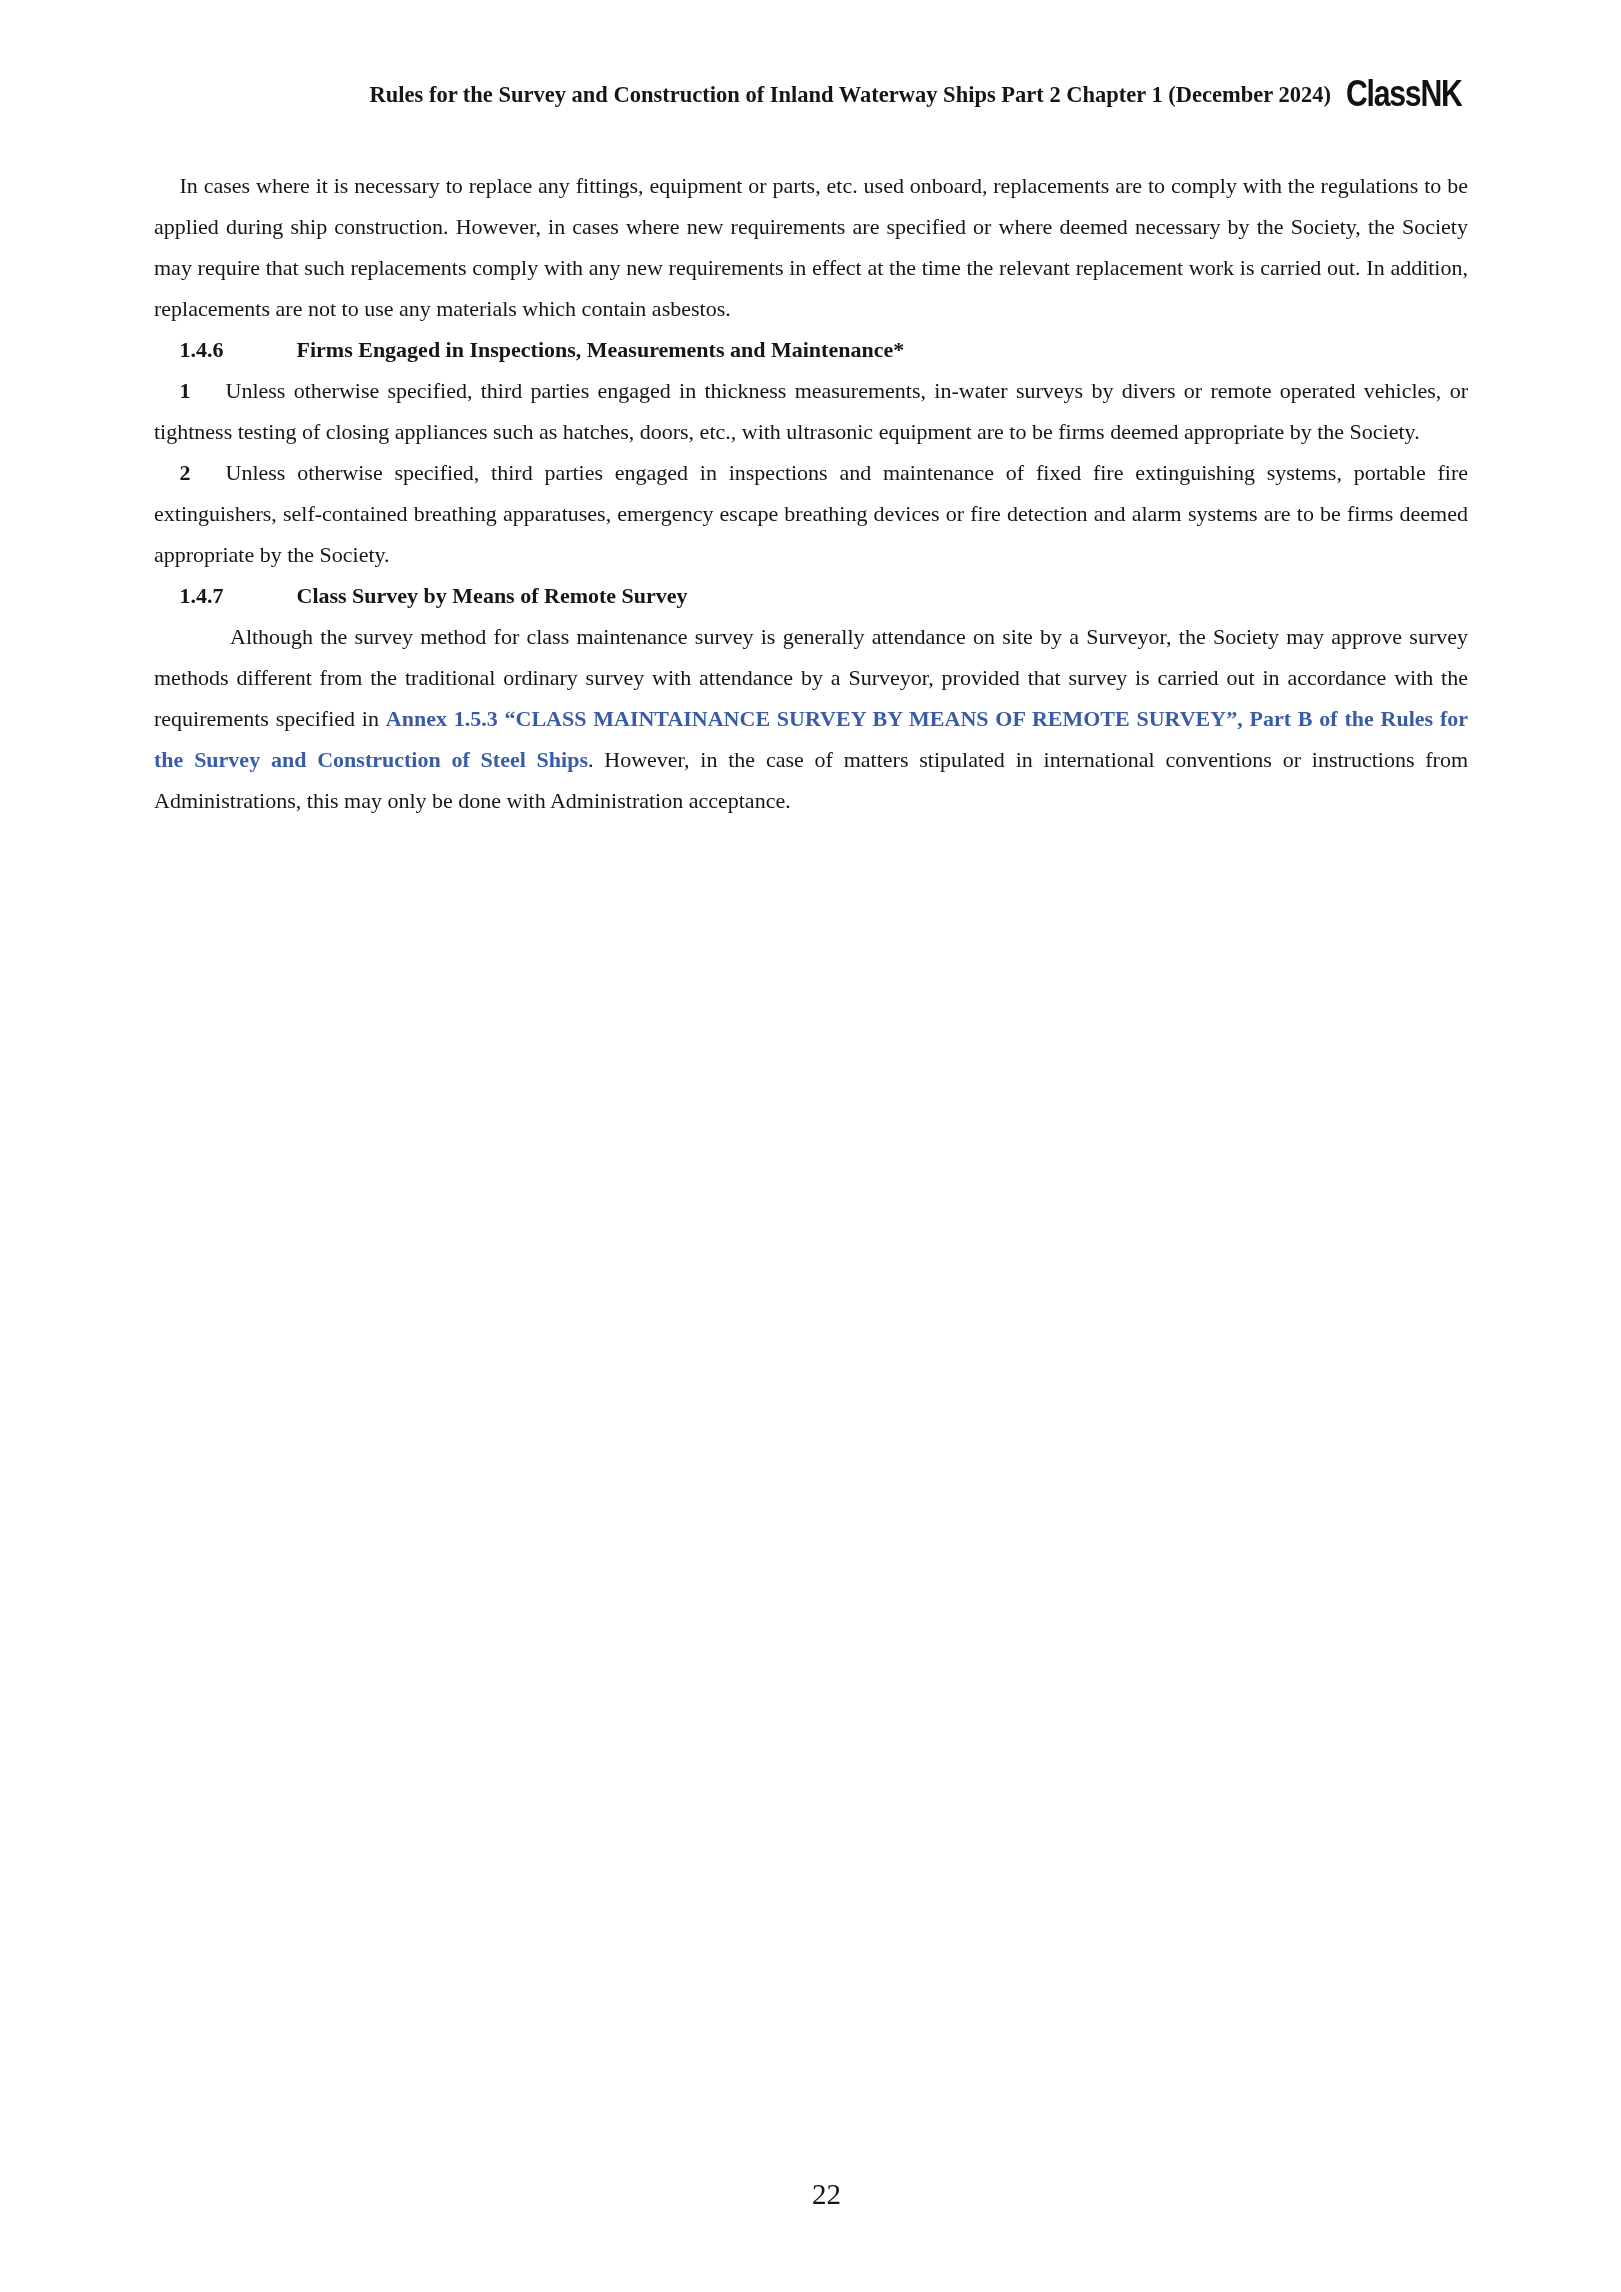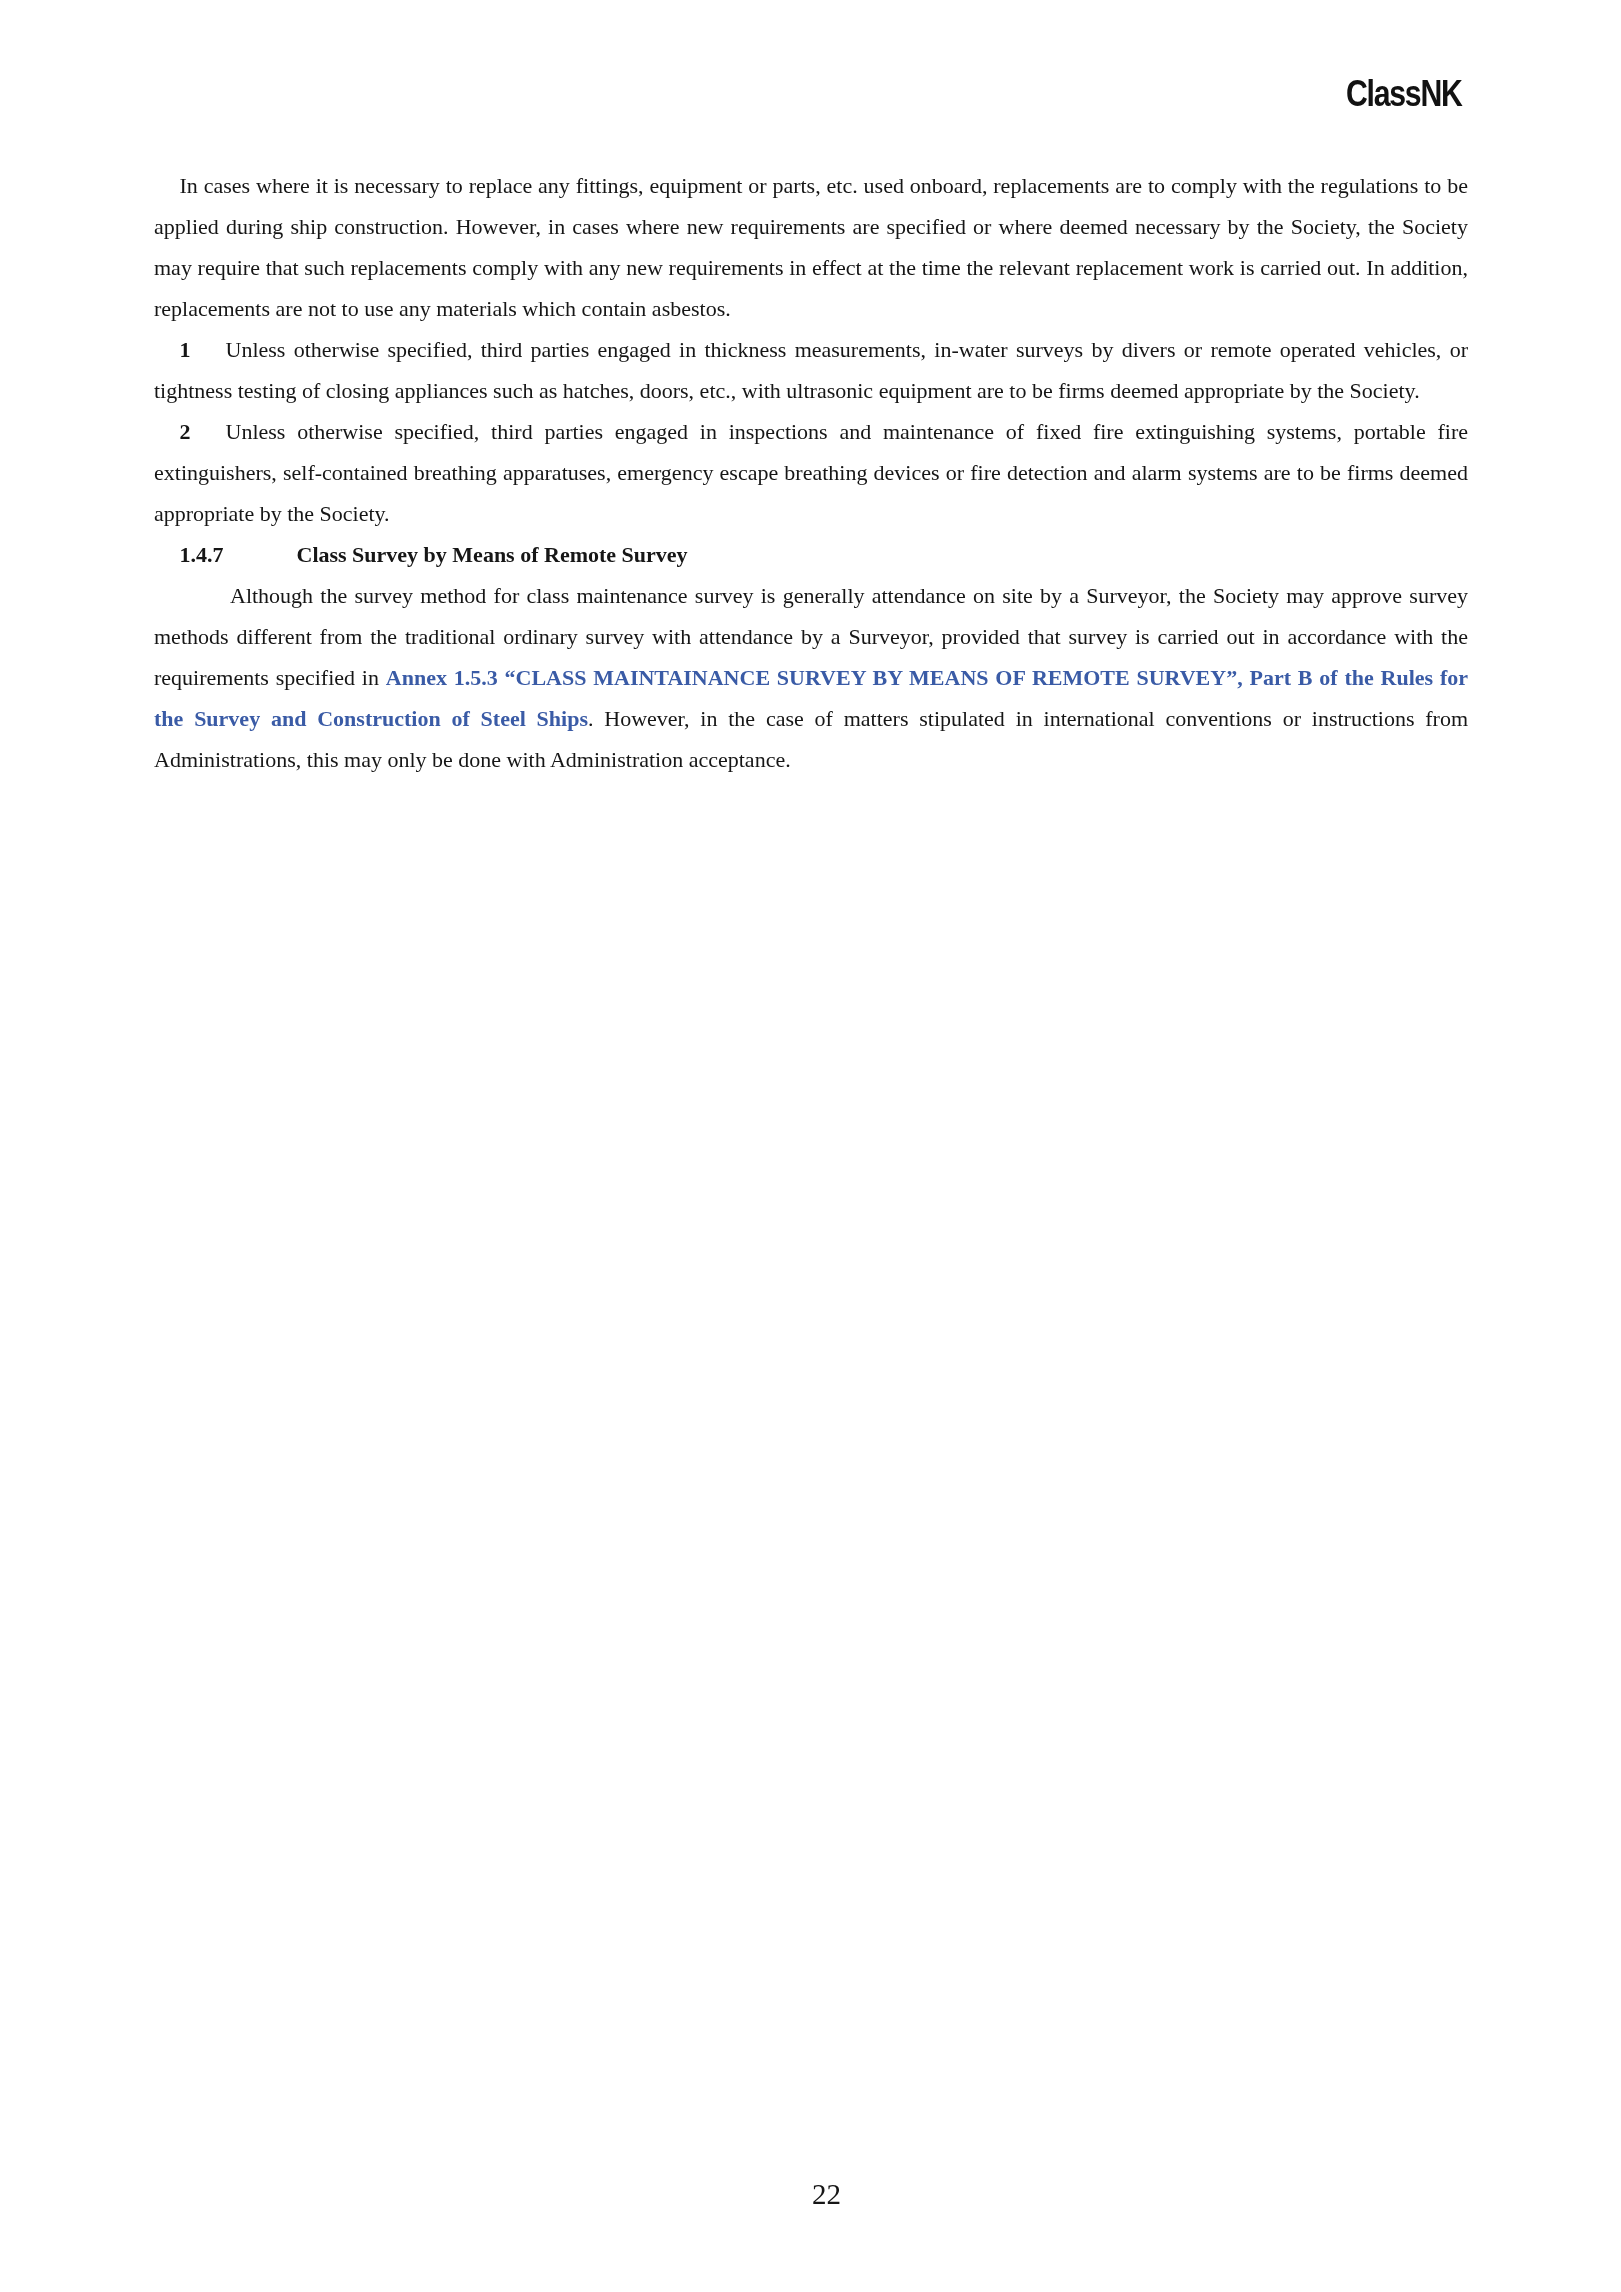--- a/index.html
+++ b/index.html
@@ -94,27 +94,29 @@
     font-size: 29px;
     color: #161616;
     margin-left: 16px;
   }
 </style>
 </head>
 <body>
 
 <div class="page">
 
+  <div class="running-header">Rules for the Survey and Construction of Inland Waterway Ships Part 2 Chapter 1 (December 2024)</div>
 
   <div class="classnk-logo">ClassNK</div>
 
   <main class="doc-body">
 
     <p class="indent-sm">In cases where it is necessary to replace any fittings, equipment or parts, etc. used onboard, replacements are to comply with the regulations to be applied during ship construction. However, in cases where new requirements are specified or where deemed necessary by the Society, the Society may require that such replacements comply with any new requirements in effect at the time the relevant replacement work is carried out. In addition, replacements are not to use any materials which contain asbestos.</p>
 
+    <p class="heading"><span>1.4.6</span><span class="tab-wide"></span><span>Firms Engaged in Inspections, Measurements and Maintenance*</span></p>
 
     <p class="indent-sm"><span class="item-num">1</span><span class="tab"></span><span>Unless otherwise specified, third parties engaged in thickness measurements, in-water surveys by divers or remote operated vehicles, or tightness testing of closing appliances such as hatches, doors, etc., with ultrasonic equipment are to be firms deemed appropriate by the Society.</span></p>
 
     <p class="indent-sm"><span class="item-num">2</span><span class="tab"></span><span>Unless otherwise specified, third parties engaged in inspections and maintenance of fixed fire extinguishing systems, portable fire extinguishers, self-contained breathing apparatuses, emergency escape breathing devices or fire detection and alarm systems are to be firms deemed appropriate by the Society.</span></p>
 
     <p class="heading"><span>1.4.7</span><span class="tab-wide"></span><span>Class Survey by Means of Remote Survey</span></p>
 
     <p class="indent-lg"><span>Although the survey method for class maintenance survey is generally attendance on site by a Surveyor, the Society may approve survey methods different from the traditional ordinary survey with attendance by a Surveyor, provided that survey is carried out in accordance with the requirements specified in </span><span class="ref-link">Annex 1.5.3 “CLASS MAINTAINANCE SURVEY BY MEANS OF REMOTE SURVEY”, Part B of the Rules for the Survey and Construction of Steel Ships</span><span>. However, in the case of matters stipulated in international conventions or instructions from Administrations, this may only be done with Administration acceptance.</span></p>
 
   </main>

